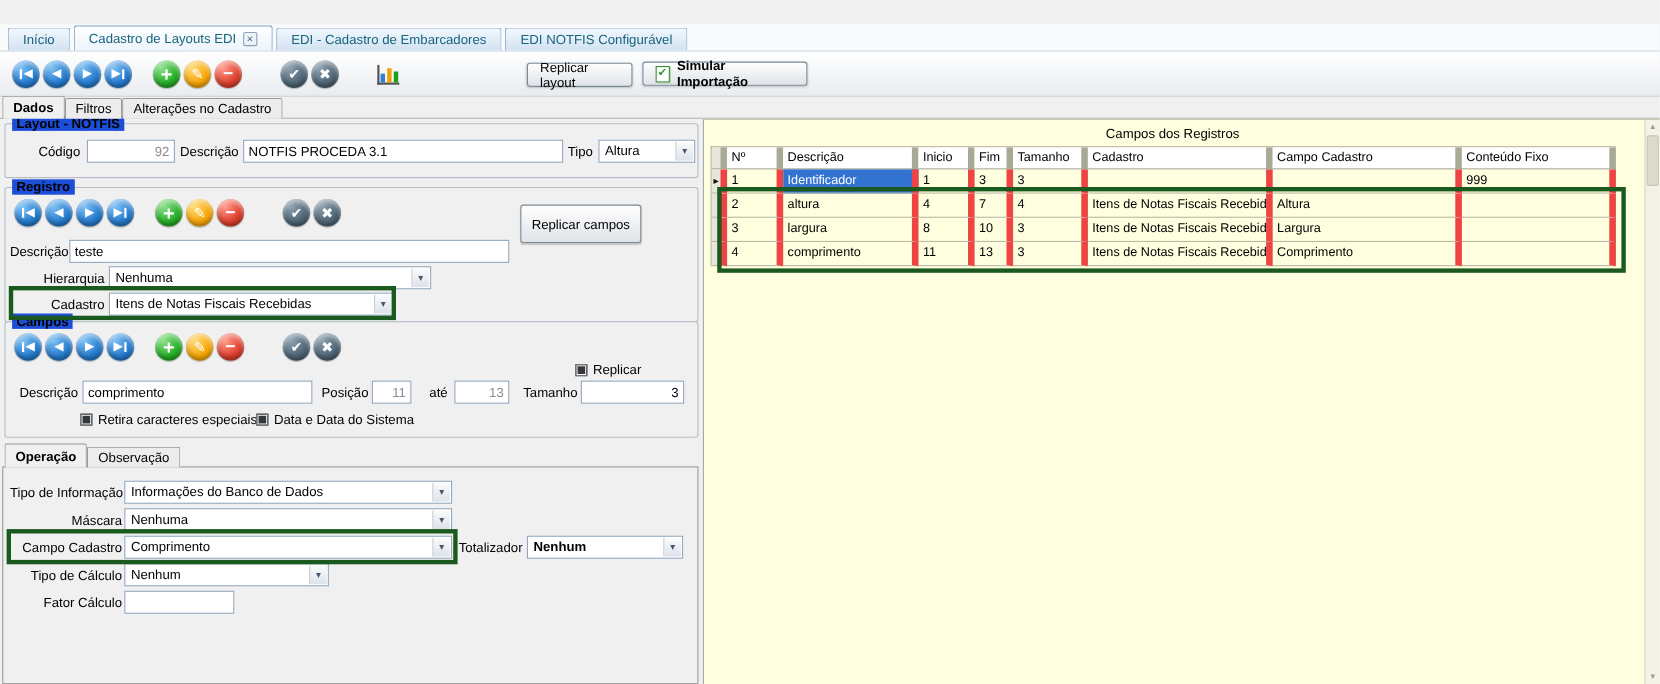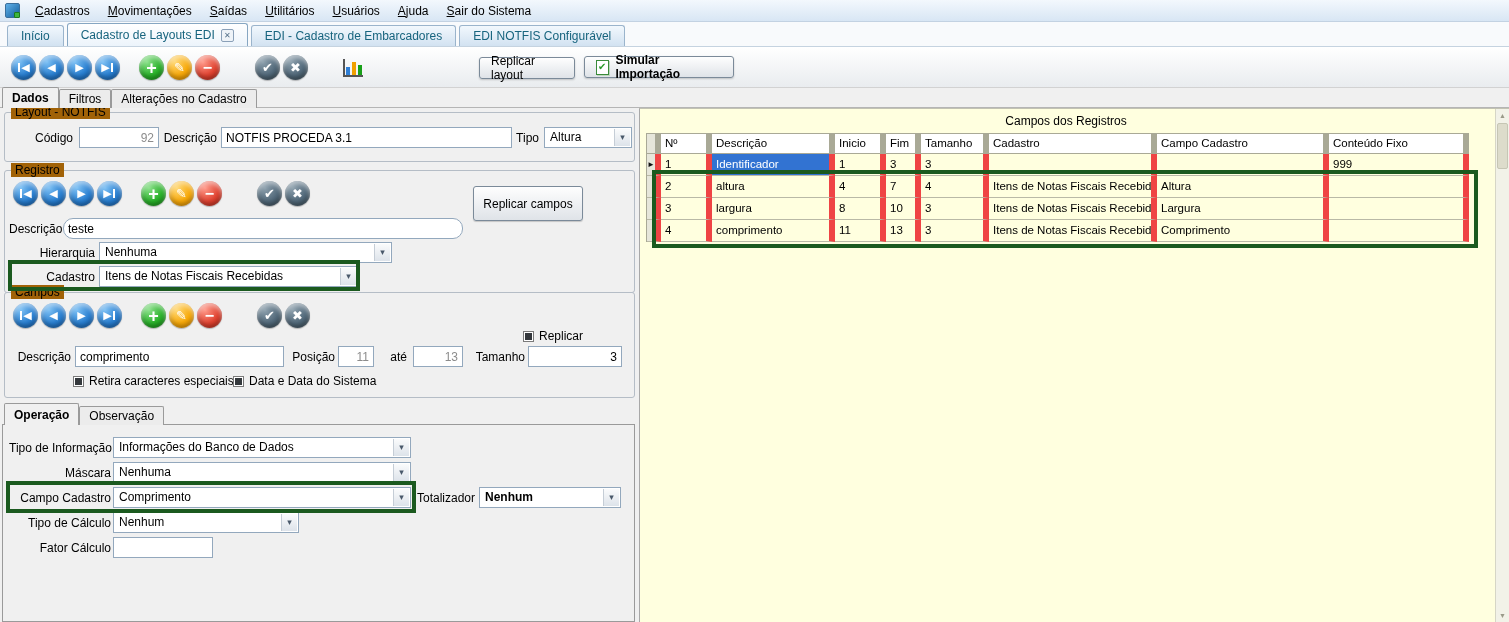--- a/index.html
+++ b/index.html
@@ -60,21 +60,21 @@
 
   
   .page-tabs{position:absolute;left:2px;top:87px;height:21px;display:flex;align-items:flex-end;z-index:5}
   .page-tab{height:19px;padding:0 9px;display:flex;align-items:center;white-space:nowrap;
     background:#ececec;border:1px solid #9a9a9a;border-bottom:none;border-radius:2px 2px 0 0;cursor:default}
   .page-tab.active{height:21px;background:#f0f0f0;font-weight:bold;z-index:6}
   .hline{position:absolute;left:0;top:107px;width:1509px;height:1px;background:#b5b5b5}
 
   
   .grp{position:absolute;border:1px solid #b5bdc6;border-radius:3px;background:#f0f0f0}
-  .grp-title{position:absolute;top:-8px;left:6px;background:#a16207;padding:0 4px;font-weight:normal;white-space:nowrap}
+  .grp-title{position:absolute;top:-8px;left:6px;background:#1d4ed8;padding:0 4px;font-weight:bold;white-space:nowrap}
   .lbl{position:absolute;height:20px;line-height:20px;text-align:right;white-space:nowrap;cursor:default}
   .tb{position:absolute;height:21px;border:1px solid #93a8bd;background:#fff;
     font-family:"Liberation Sans","DejaVu Sans",sans-serif;font-size:12px;padding:0 4px;color:#000}
   .tb.gray{color:#8c8c8c;text-align:right}
   .tb.right{text-align:right}
   .dd{position:absolute;height:21px;border:1px solid #93a8bd;background:#fff;cursor:default}
   .ddv{position:absolute;left:5px;right:19px;top:0;height:19px;line-height:19px;white-space:nowrap;overflow:hidden}
   .ddv.bold{font-weight:bold}
   .dda{position:absolute;right:1px;top:1px;width:16px;height:17px;text-align:center;line-height:16px;
     font-size:9px;color:#49586a;background:linear-gradient(#fafbfc,#dde3ea);border-left:1px solid #c5cdd6}
@@ -107,32 +107,20 @@
   .vscroll .thumb{position:absolute;left:1px;top:14px;width:11px;height:46px;background:#dddccb;border:1px solid #c6c6b4;border-radius:2px}
 
   
   .annot{position:absolute;border:4px solid #1b5a1f;z-index:60;pointer-events:none}
 </style>
 </head>
 <body>
 
 <div class="screen">
 
-  <div class="menubar">
-    <span class="appicon">
-        <span class="green-dot"></span>
-      </span>
-    <span class="menu-item">Cadastros</span>
-    <span class="menu-item">Movimentações</span>
-    <span class="menu-item">Saídas</span>
-    <span class="menu-item">Utilitários</span>
-    <span class="menu-item">Usuários</span>
-    <span class="menu-item">Ajuda</span>
-    <span class="menu-item">Sair do Sistema</span>
-  </div>
 
   <div class="tabbar">
     <div class="tab">
         <span>Início</span>
       </div>
     <div class="tab active">
       <span>Cadastro de Layouts EDI</span>
       <span class="tabclose">✕</span>
     </div>
     <div class="tab">
@@ -239,21 +227,21 @@
       <span class="sp"></span>
       <span class="cbtn ok">
           <span class="gly">✔</span>
         </span>
       <span class="cbtn cancel">
           <span class="gly">✖</span>
         </span>
     </div>
     <div class="smallbtn" style="left:468px;top:15px;width:110px">Replicar campos</div>
     <span class="lbl" style="left:4px;top:48px;width:50px">Descrição</span>
-    <input class="tb" style="left: 58px; top: 47px; width: 400px; border-radius: 10px;" value="teste">
+    <input class="tb" style="left: 58px; top: 47px; width: 400px;" value="teste">
     <span class="lbl" style="left:4px;top:72px;width:86px">Hierarquia</span>
     <div class="dd" style="left:94px;top:71px;width:293px">
       <span class="ddv">Nenhuma</span>
       <span class="dda">▾</span>
     </div>
     <span class="lbl" style="left:4px;top:96px;width:86px">Cadastro</span>
     <div class="dd" style="left:94px;top:95px;width:259px">
       <span class="ddv">Itens de Notas Fiscais Recebidas</span>
       <span class="dda">▾</span>
     </div>

